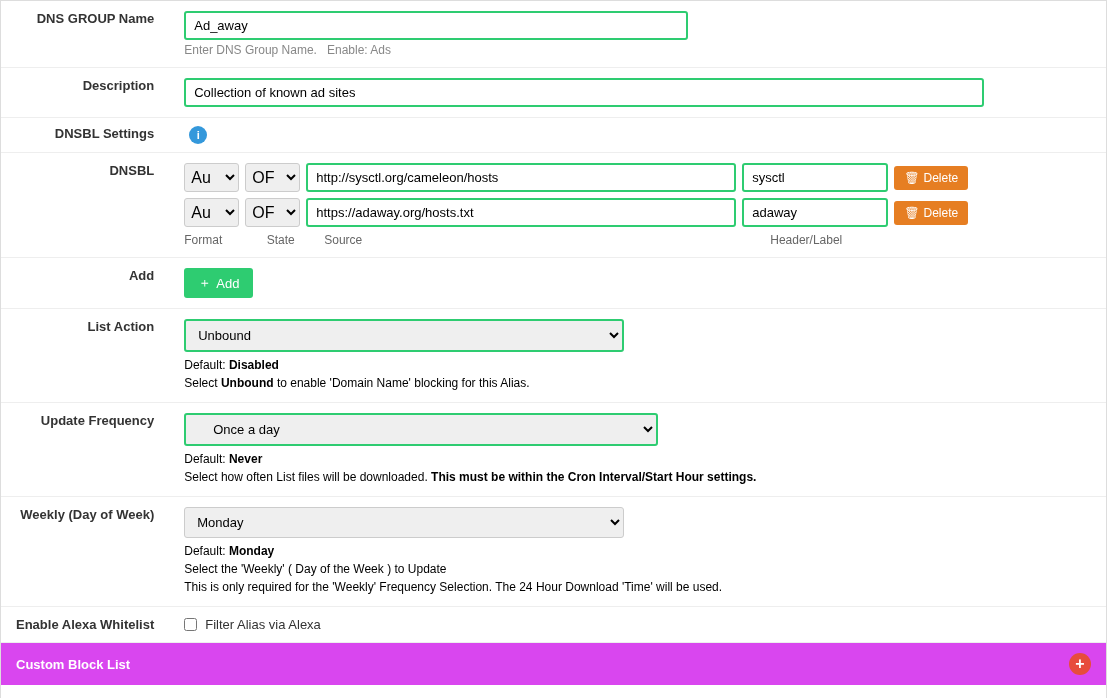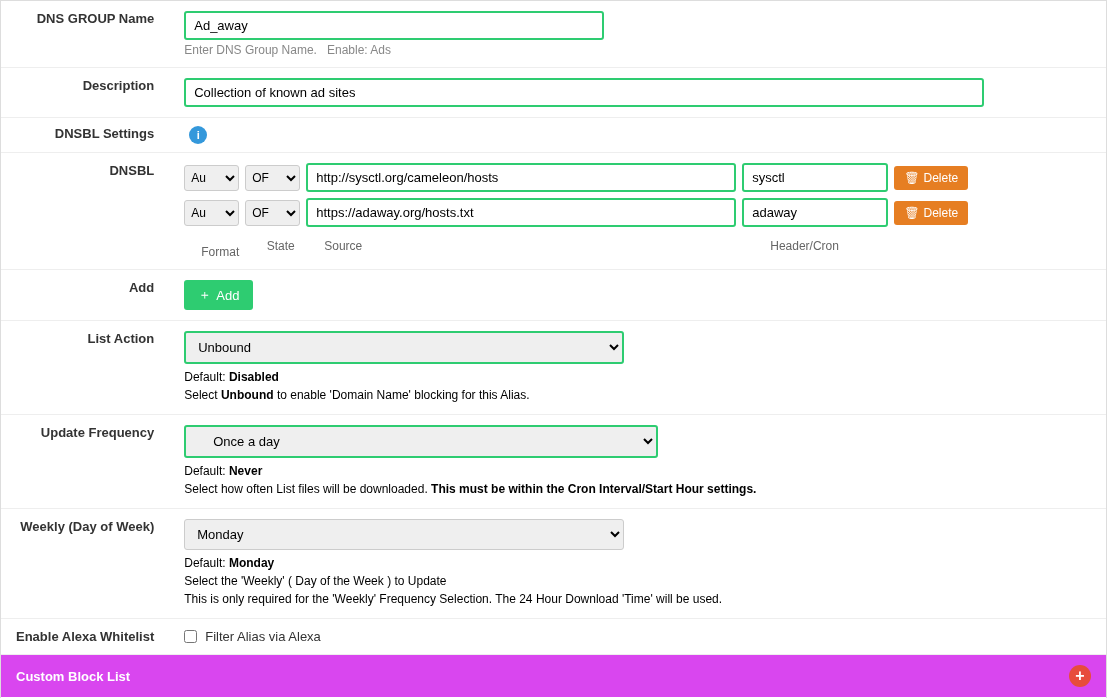--- a/index.html
+++ b/index.html
@@ -41,21 +41,21 @@
     
     input[type="text"] {
       padding: 5px 8px;
       border: 2px solid #2ecc71;
       border-radius: 3px;
       font-size: 13px;
       outline: none;
     }
     
     .dns-name-input {
-      width: 420px;
+      width: 504px;
     }
     
     .desc-input {
       width: 800px;
     }
     
     .hint-text {
       color: #888;
       font-size: 12px;
       margin-top: 3px;
@@ -85,21 +85,21 @@
       display: flex;
       align-items: center;
       gap: 6px;
       margin-bottom: 6px;
     }
     
     .small-select {
       padding: 4px 2px;
       border: 1px solid #ccc;
       border-radius: 3px;
-      font-size: 12px;
+      font-size: 16px;
       width: 55px;
     }
     
     .source-input {
       width: 430px;
       padding: 5px 8px;
       border: 2px solid #2ecc71;
       border-radius: 3px;
       font-size: 13px;
     }
@@ -217,21 +217,21 @@
       display: flex;
       justify-content: center;
     }
     
     .checkbox-row {
       display: flex;
       align-items: center;
       gap: 8px;
     }
 
-    .col-header-format { width: 55px; text-align: right; margin-top: 12px; }
+    .col-header-format { width: 55px; text-align: left; }
     .col-header-state { width: 55px; text-align: center; margin-left: 3px; }
     .col-header-source { width: 430px; margin-left: 3px; }
     .col-header-headerlabel { width: 150px; margin-left: 3px; }
   </style>
 </head>
 <body>
 
 <div class="form-container">
   <table class="form-table">
 
@@ -292,21 +292,21 @@
           <button class="delete-btn">
             <span>🗑</span>
             <span>Delete</span>
           </button>
         </div>
 
         <div class="col-headers">
           <span class="col-header-label col-header-format">Format</span>
           <span class="col-header-label col-header-state" style="margin-left:8px;">State</span>
           <span class="col-header-label col-header-source" style="margin-left:10px;">Source</span>
-          <span class="col-header-label col-header-headerlabel" style="margin-left:10px;">Header/Cron</span>
+          <span class="col-header-label col-header-headerlabel" style="margin-left:10px;">Header/Label</span>
         </div>
       </td>
     </tr>
 
     <tr>
       <td class="label-cell">Add</td>
       <td class="content-cell">
         <button class="add-btn">
           <span>＋</span>
           <span>Add</span>

